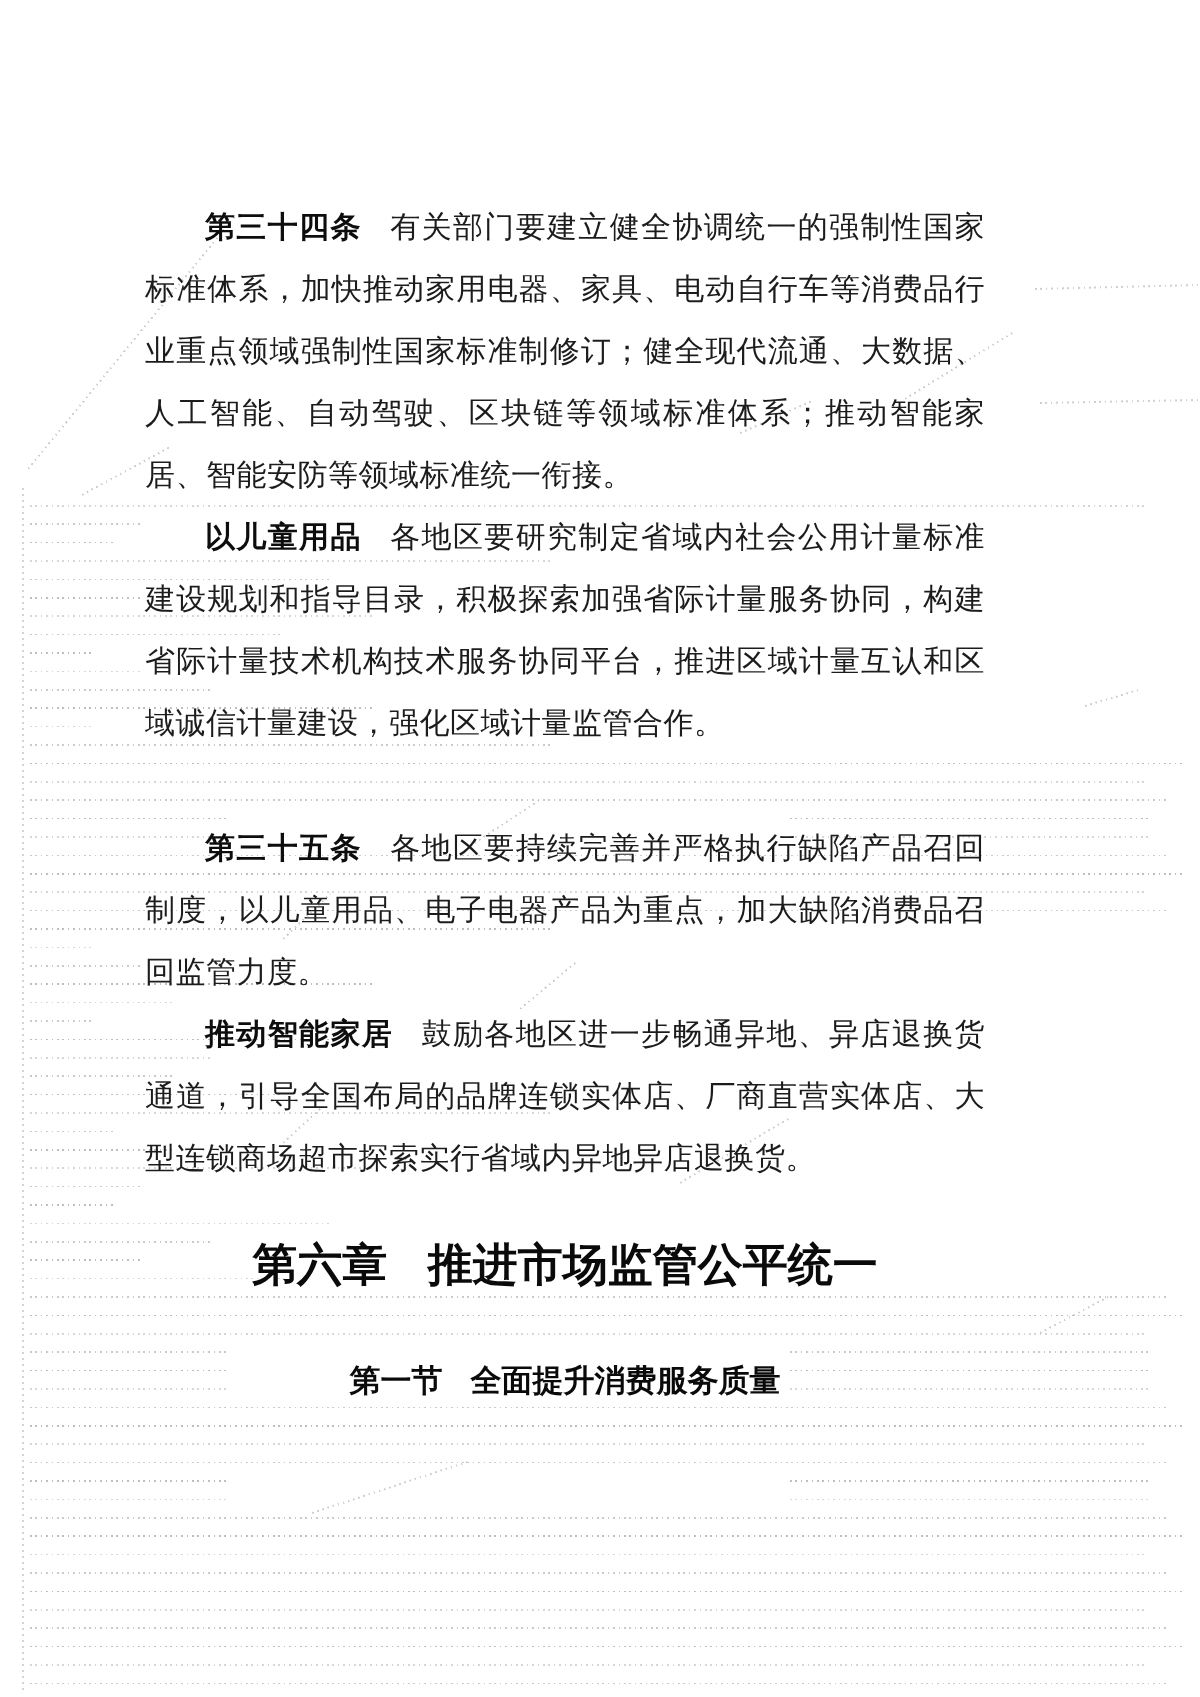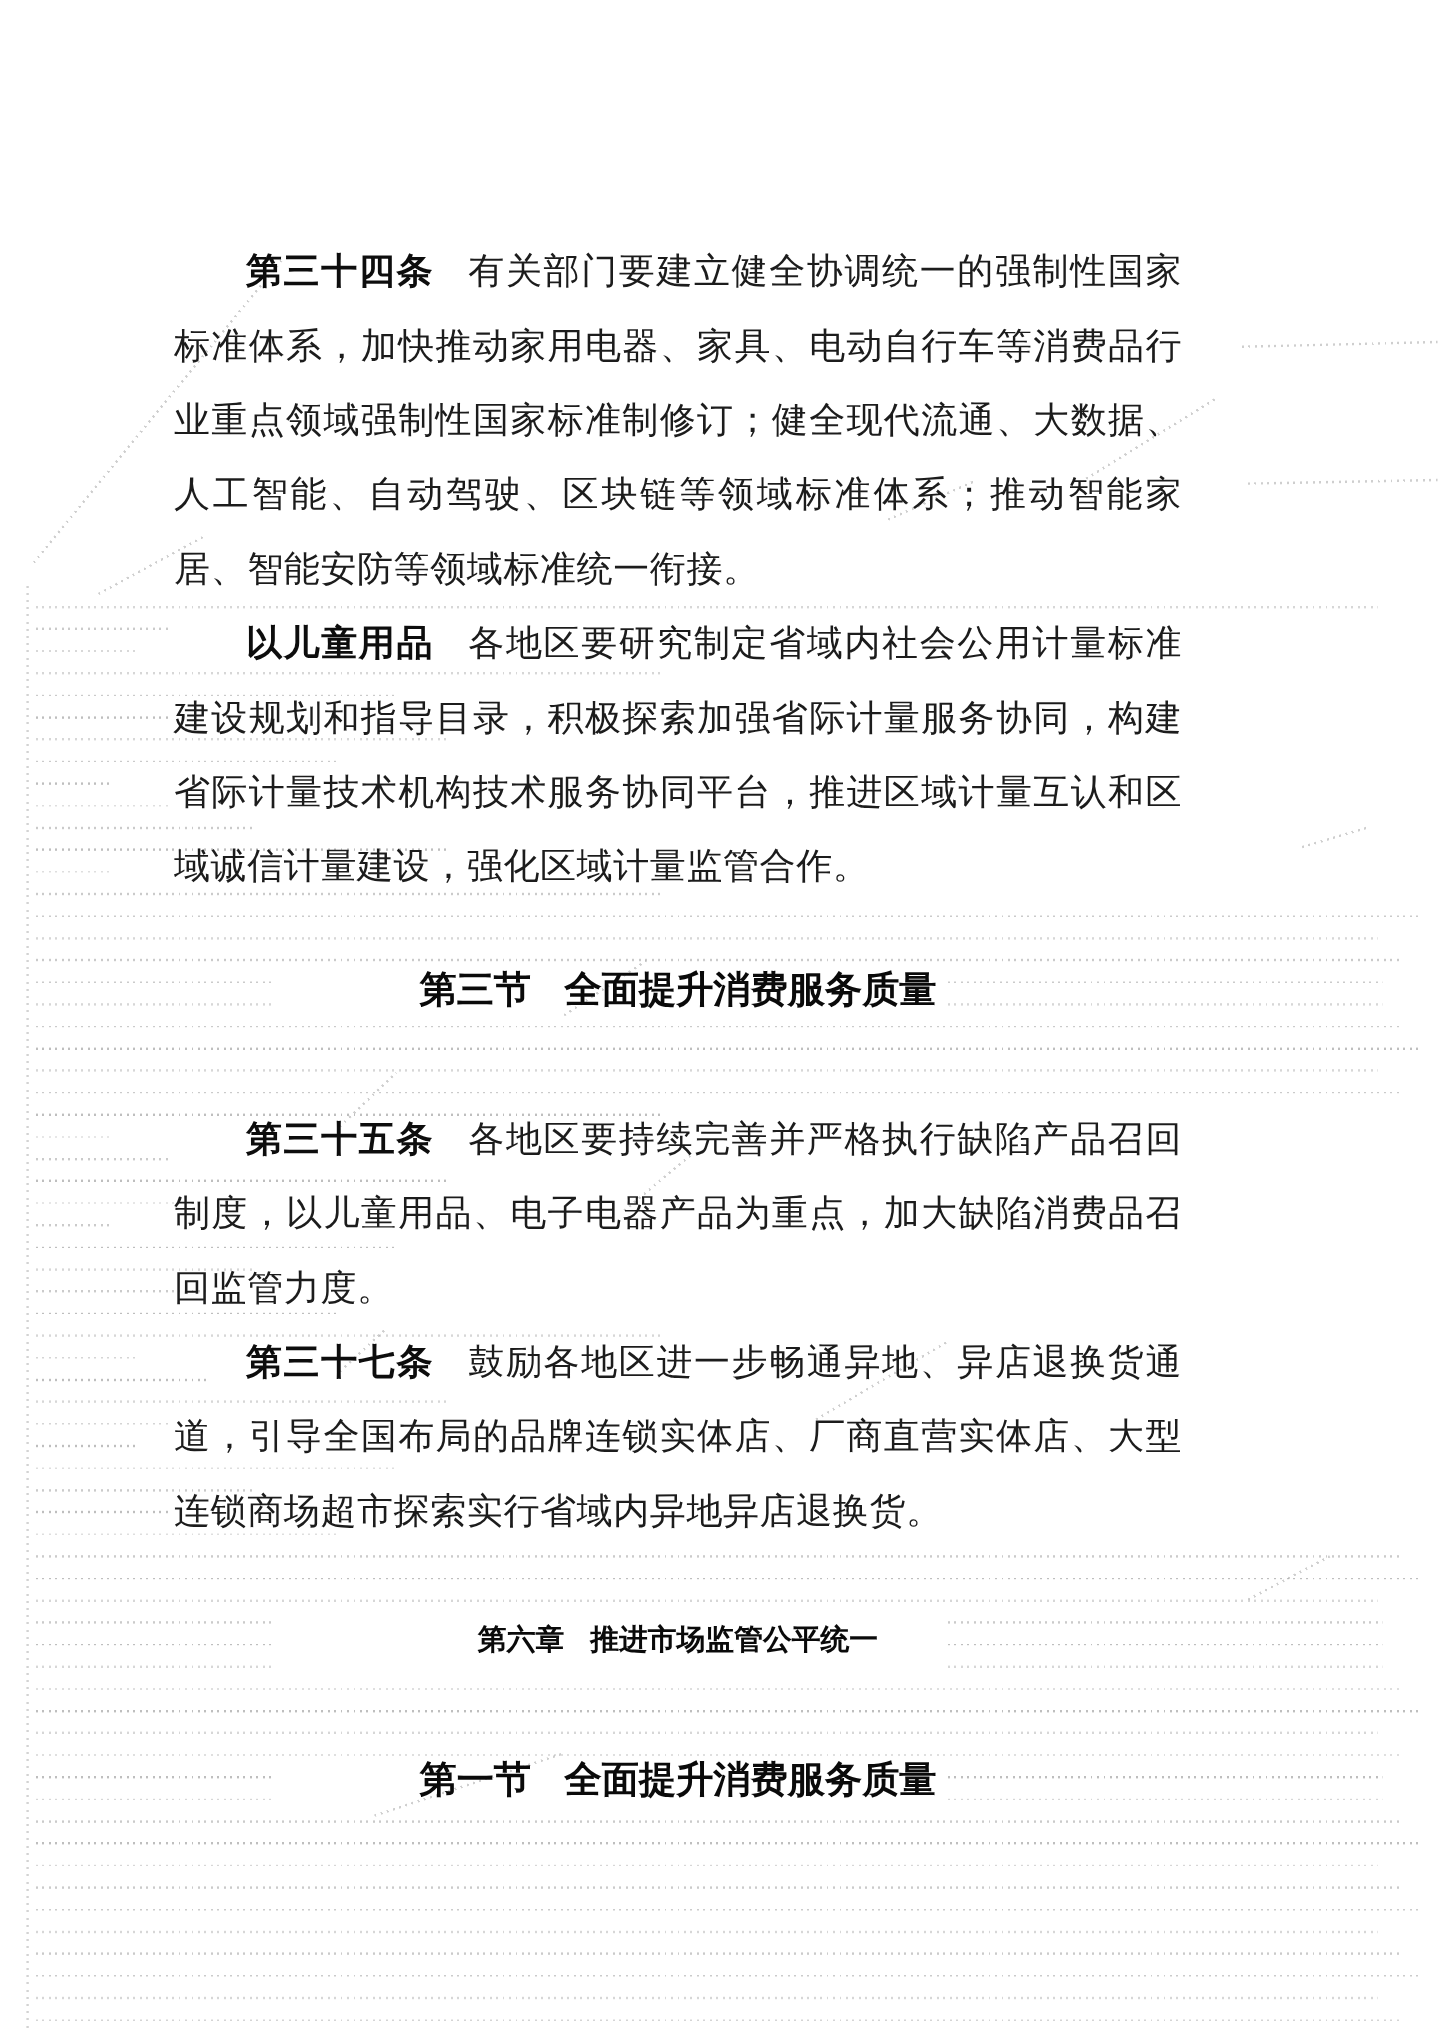--- a/index.html
+++ b/index.html
@@ -33,21 +33,21 @@
   }
   .heading{
     text-align:center;
     font-weight:bold;
     color:#0a0a0a;
     line-height:62px;
     margin:0;
     text-indent:0;
   }
   .heading.section{font-size:31px;}
-  .heading.chapter{font-size:24px;}
+  .heading.chapter{font-size:45px;}
   .heading .head-label{margin-right:0.9em;}
   
   #block-heading3{margin-top:40px;}
   #block-art36{margin-top:63px;}
   #block-chapter6{margin-top:45px;}
   #block-section1{margin-top:54px;}
   
   #artifacts{position:absolute;inset:0;pointer-events:none;}
   .dotline{
     position:absolute;height:1.6px;
@@ -153,24 +153,23 @@
       <div class="dotline" style="left: 470px; top: 845px; width: 81.5414px; opacity: 0.6; transform: rotate(-33.4952deg);"></div>
       <div class="dotline" style="left: 1085px; top: 705px; width: 59.4811px; opacity: 0.6; transform: rotate(-16.607deg);"></div>
     </div>
 
   <div class="content">
 
     <p class="article" id="block-art34"><span class="art-label">第三十四条</span><span>有关部门要建立健全协调统一的强制性国家标准体系，加快推动家用电器、家具、电动自行车等消费品行业重点领域强制性国家标准制修订；健全现代流通、大数据、人工智能、自动驾驶、区块链等领域标准体系；推动智能家居、智能安防等领域标准统一衔接。</span></p>
 
     <p class="article" id="block-art35"><span class="art-label">以儿童用品</span><span>各地区要研究制定省域内社会公用计量标准建设规划和指导目录，积极探索加强省际计量服务协同，构建省际计量技术机构技术服务协同平台，推进区域计量互认和区域诚信计量建设，强化区域计量监管合作。</span></p>
 
-    <p class="heading section" id="block-heading3"><span class="head-label">第三节</span><span>全面提升消费服务质量</span></p>
 
     <p class="article" id="block-art36"><span class="art-label">第三十五条</span><span>各地区要持续完善并严格执行缺陷产品召回制度，以儿童用品、电子电器产品为重点，加大缺陷消费品召回监管力度。</span></p>
 
-    <p class="article" id="block-art37"><span class="art-label">第三十七条</span><span>鼓励各地区进一步畅通异地、异店退换货通道，引导全国布局的品牌连锁实体店、厂商直营实体店、大型连锁商场超市探索实行省域内异地异店退换货。</span></p>
+    <p class="article" id="block-art37"><span class="art-label">推动智能家居</span><span>鼓励各地区进一步畅通异地、异店退换货通道，引导全国布局的品牌连锁实体店、厂商直营实体店、大型连锁商场超市探索实行省域内异地异店退换货。</span></p>
 
     <p class="heading chapter" id="block-chapter6"><span class="head-label">第六章</span><span>推进市场监管公平统一</span></p>
 
     <p class="heading section" id="block-section1"><span class="head-label">第一节</span><span>全面提升消费服务质量</span></p>
 
   </div>
 </div>
 
 </body></html>

